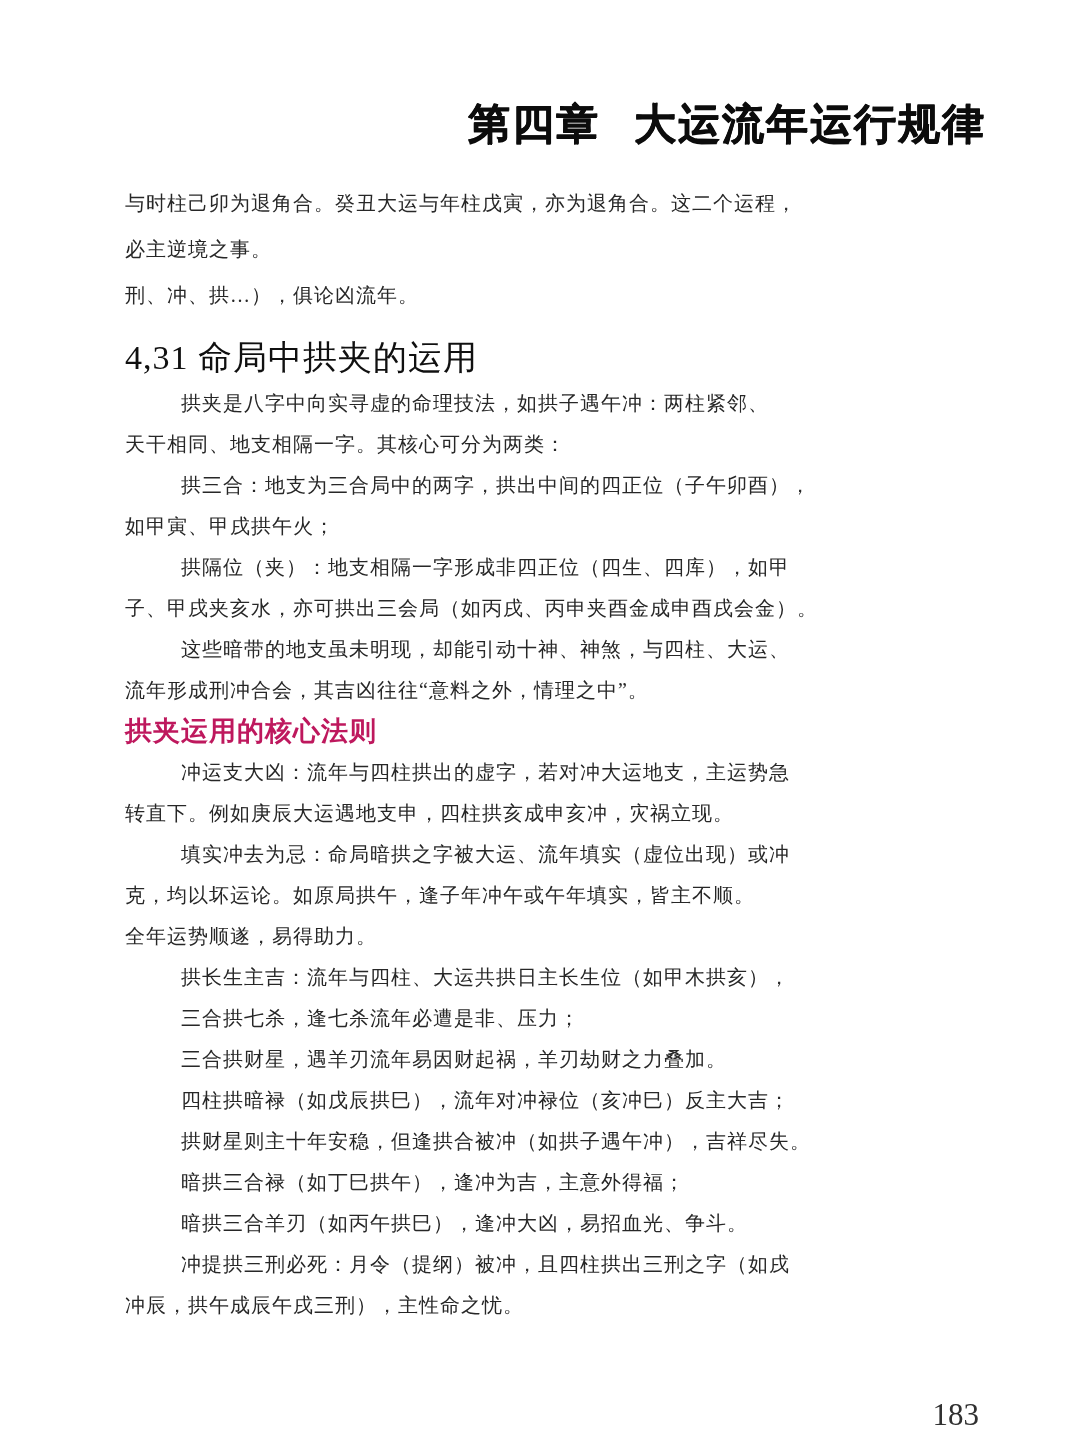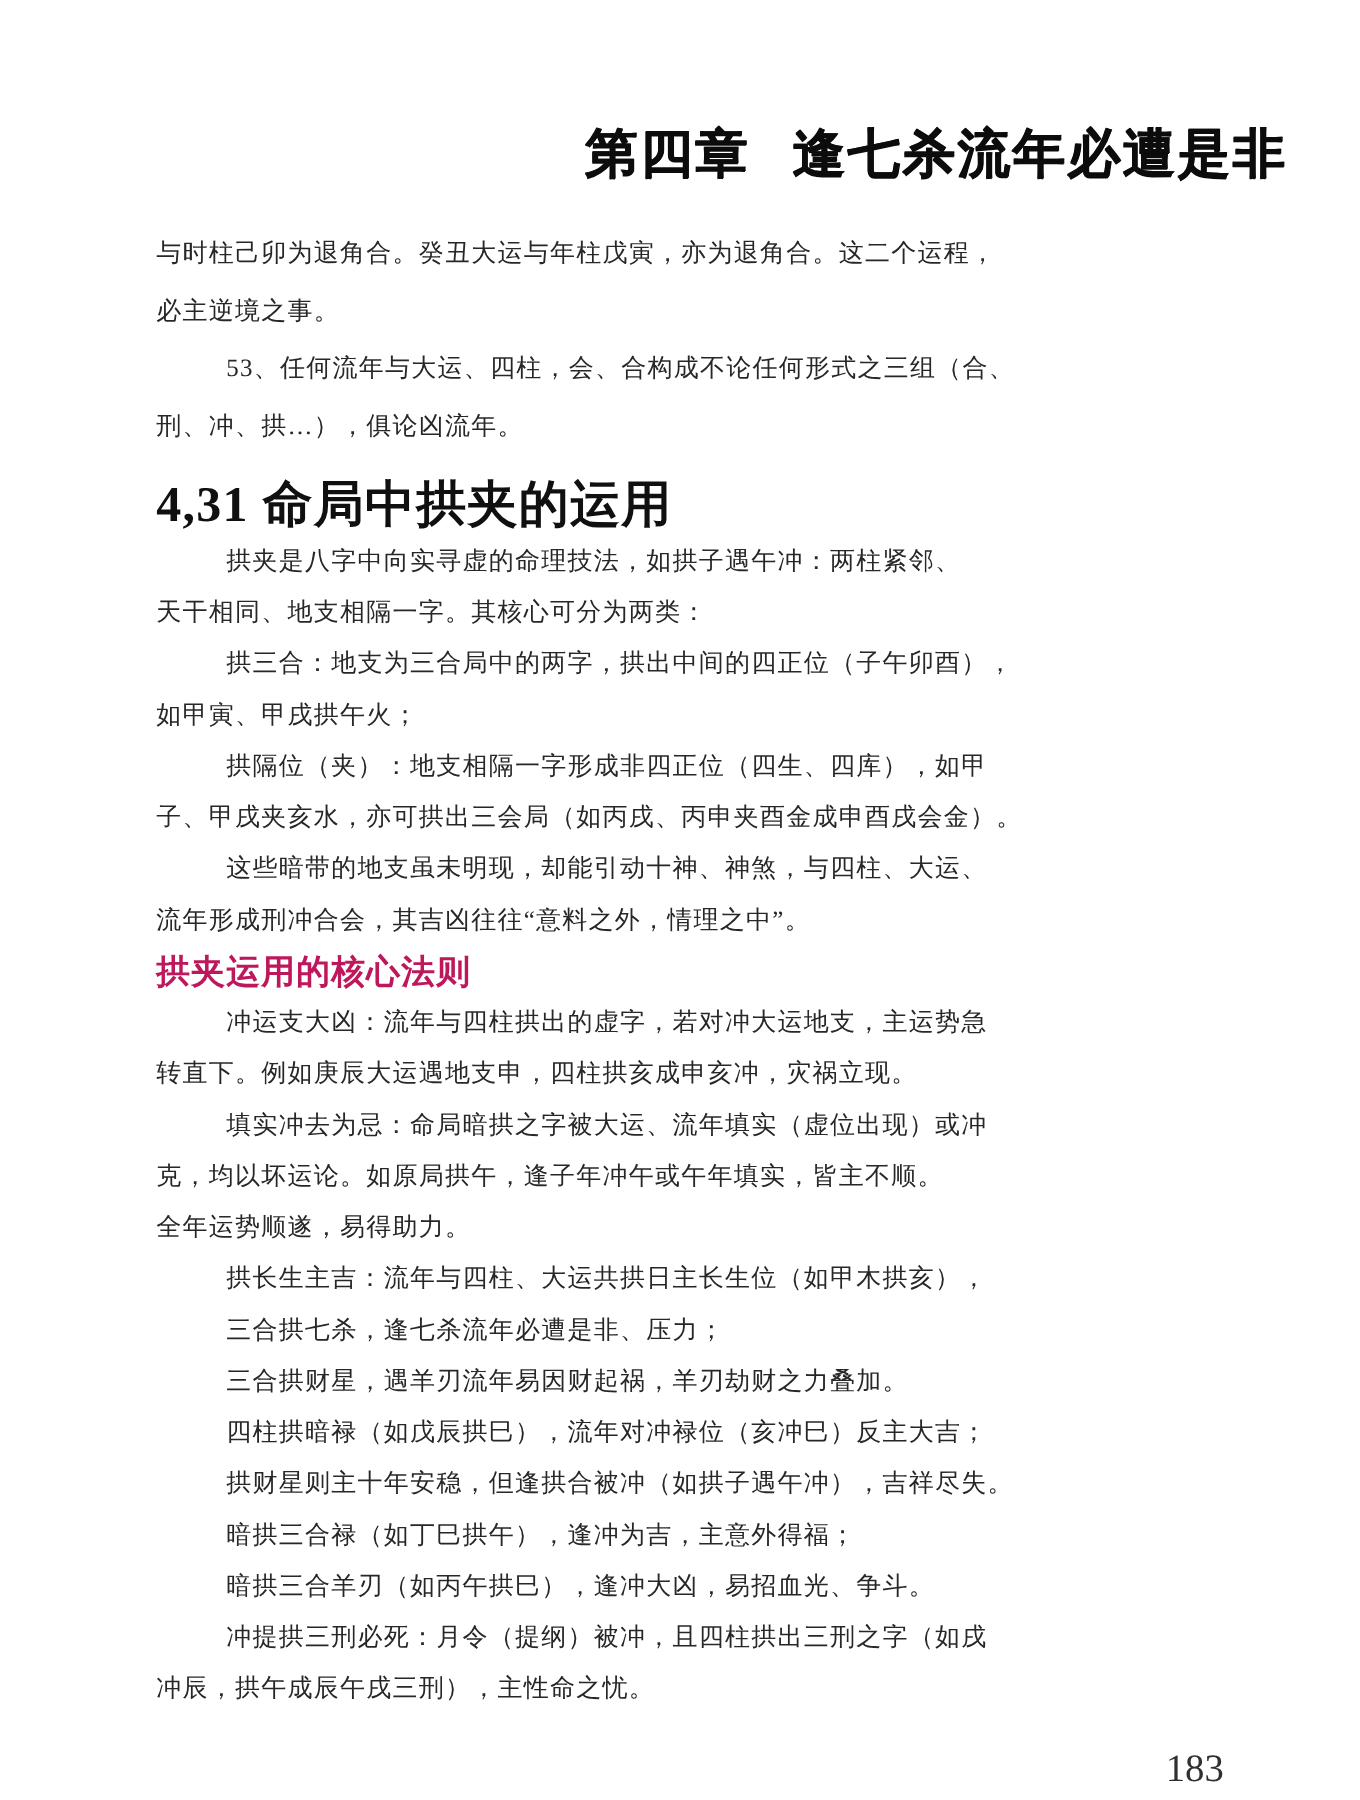--- a/index.html
+++ b/index.html
@@ -32,22 +32,22 @@
   .line {
     font-size: 20px;
     line-height: 46px;
     letter-spacing: 1px;
     white-space: nowrap;
     color: #272727;
   }
   .sec .line { line-height: 41px; }
   .line.indent { padding-left: 56px; }
   .section-heading {
-    font-size: 40px;
-    font-weight: bold;
+    font-size: 34px;
+    font-weight: normal;
     color: #101010;
     line-height: 50px;
     margin-top: 15px;
     letter-spacing: 1px;
     white-space: nowrap;
   }
   .subsection-heading {
     font-size: 27px;
     font-weight: bold;
     line-height: 41px;
@@ -63,29 +63,28 @@
     line-height: 34px;
     color: #303030;
   }
 </style>
 </head>
 <body>
 
 <div class="page">
 
   <div class="chapter-title-row">
-    <span class="chapter-label">第四章</span><span>逢七杀流年必遭是非</span>
+    <span class="chapter-label">第四章</span><span>大运流年运行规律</span>
   </div>
 
   <div class="body-text">
 
     <div>
       <div class="line">与时柱己卯为退角合。癸丑大运与年柱戊寅，亦为退角合。这二个运程，</div>
       <div class="line">必主逆境之事。</div>
-      <div class="line indent">53、任何流年与大运、四柱，会、合构成不论任何形式之三组（合、</div>
       <div class="line">刑、冲、拱…），俱论凶流年。</div>
     </div>
 
     <div class="section-heading">4,31 命局中拱夹的运用</div>
 
     <div class="sec">
       <div class="line indent">拱夹是八字中向实寻虚的命理技法，如拱子遇午冲：两柱紧邻、</div>
       <div class="line">天干相同、地支相隔一字。其核心可分为两类：</div>
       <div class="line indent">拱三合：地支为三合局中的两字，拱出中间的四正位（子午卯酉），</div>
       <div class="line">如甲寅、甲戌拱午火；</div>

